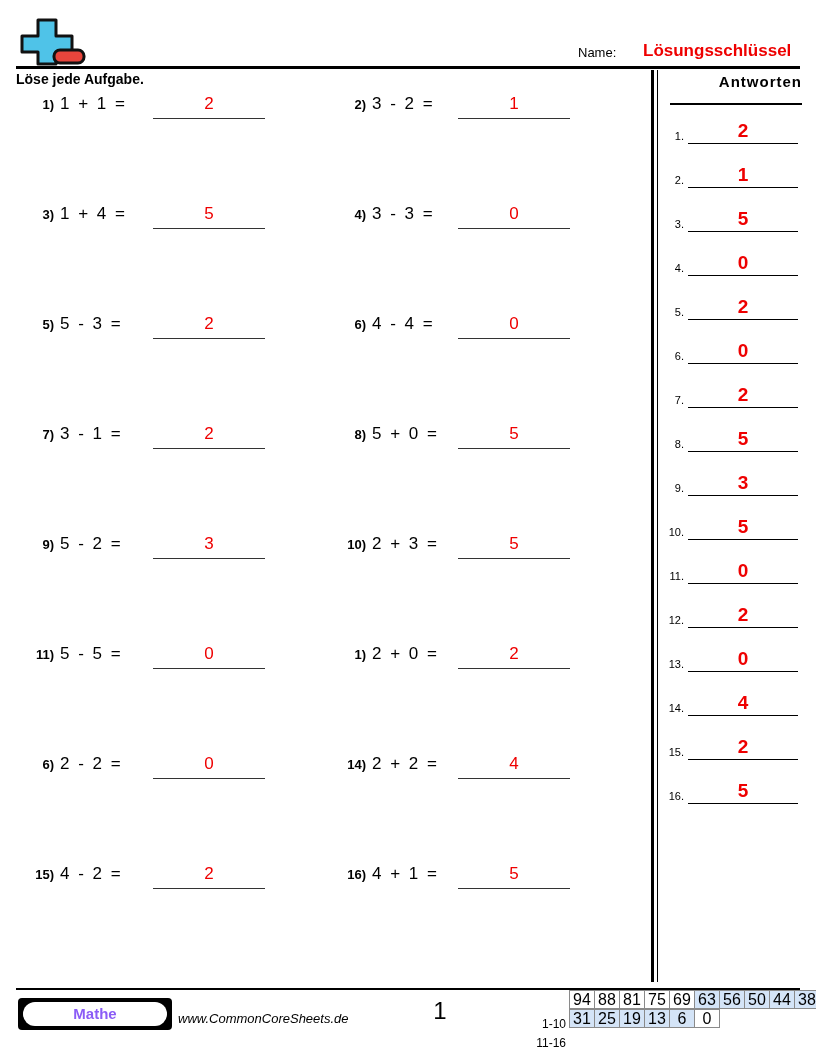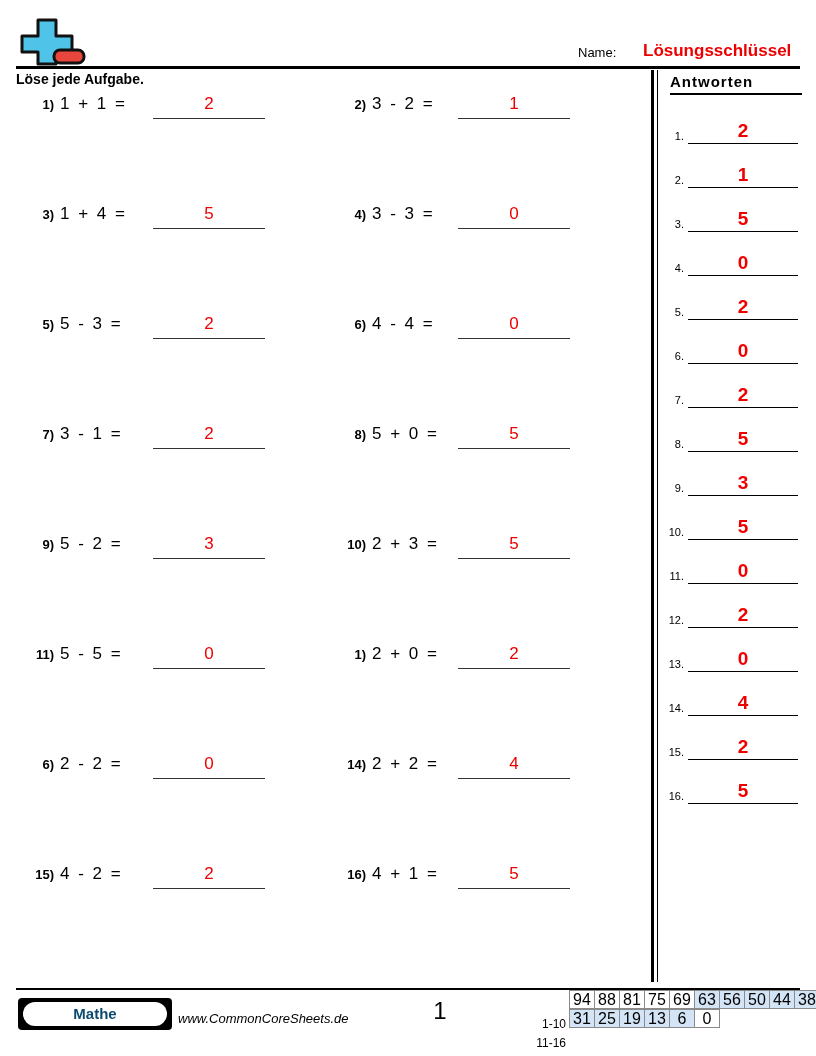--- a/index.html
+++ b/index.html
@@ -171,28 +171,28 @@
     position: absolute;
     left: 662px;
     top: 70px;
     width: 140px;
   }
   .answers-head {
     position: absolute;
     left: 8px;
     top: 2px;
     width: 132px;
-    text-align: left;
+    text-align: right;
     font-size: 15px;
     font-weight: bold;
     letter-spacing: 1px;
     line-height: 20px;
     color: #000;
     border-bottom: 2px solid #000;
-    padding-bottom: 1px;
+    padding-bottom: 11px;
   }
   .arow {
     position: absolute;
     left: 0;
     width: 140px;
     height: 44px;
   }
   .aidx {
     position: absolute;
     left: 0;
@@ -246,21 +246,21 @@
     left: 5px;
     top: 4px;
     width: 144px;
     height: 24px;
     background: #fff;
     border-radius: 12px;
     text-align: center;
     font-size: 15px;
     font-weight: bold;
     line-height: 24px;
-    color: #0c4a6e;
+    color: #8b5cf6;
   }
   .site-url {
     position: absolute;
     left: 178px;
     top: 1010px;
     font-size: 13px;
     line-height: 17px;
     color: #000;
     font-style: italic;
   }

